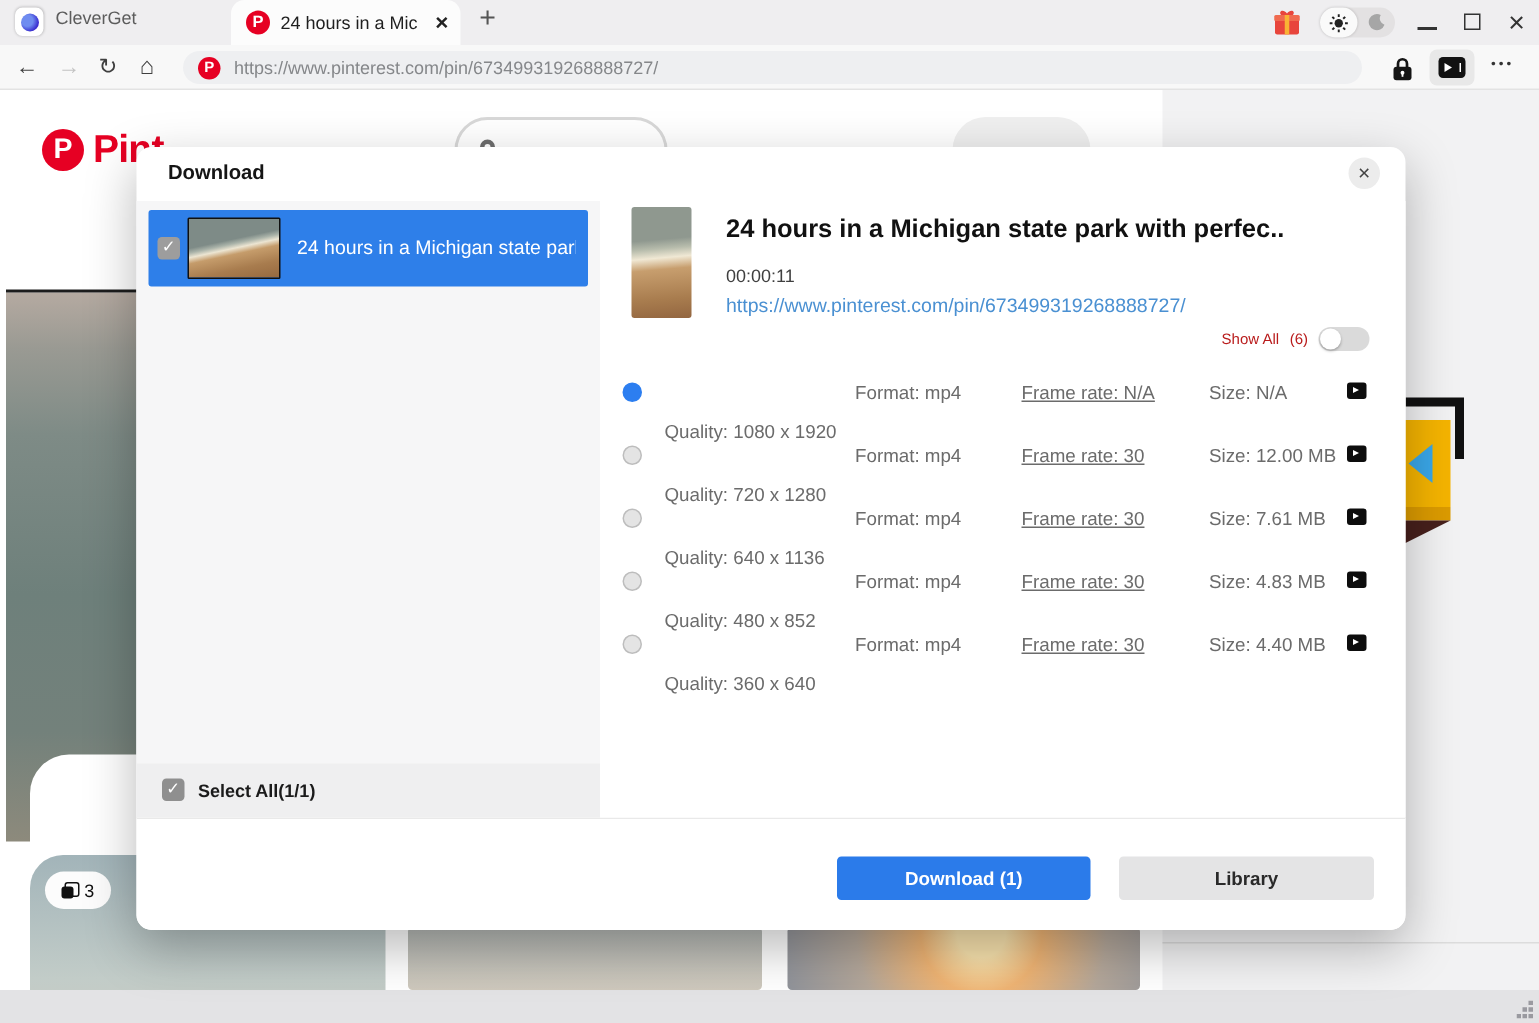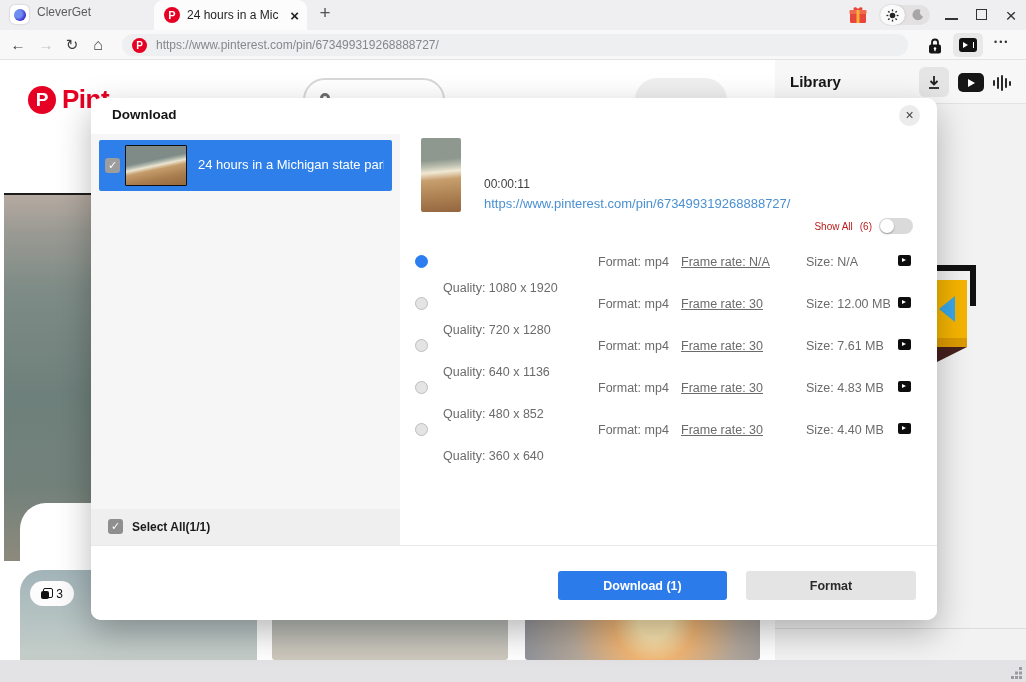--- a/index.html
+++ b/index.html
@@ -100,21 +100,21 @@
   .d-link { position:absolute; left:84px; top:62px; font-size:13px; color:#4a90d2; }
   .showall { position:absolute; right:24px; top:84px; display:flex; align-items:center; gap:7px; }
   .showall-label, .showall-count { font-size:10px; color:#b91c1c; }
   .toggle { width:34px; height:16px; background:#dadada; border-radius:8px; position:relative; }
   .toggle::before { content:""; position:absolute; left:1px; top:1px; width:14px; height:14px; background:#fff; border-radius:50%; box-shadow:0 1px 2px rgba(0,0,0,.3); }
   .options { position:absolute; left:0; top:106px; width:537px; }
   .opt-row { position:relative; height:42px; }
   .radio { position:absolute; left:15px; top:14px; width:13px; height:13px; border-radius:50%; background:#e4e4e4; border:1px solid #bdbdbd; }
   .radio.sel { background:#2c7ef0; border-color:#2c7ef0; }
   .opt-row span { position:absolute; top:15px; font-size:12.5px; color:#6b6b6b; white-space:nowrap; }
-  .c-q { left:43px;margin-top:26px; } .c-f { left:170px;margin-left:28px; } .c-r { left:281px;text-decoration:underline; } .c-s { left:406px; }
+  .c-q { left:43px;margin-top:26px; } .c-f { left:170px; } .c-r { left:281px;text-decoration:underline; } .c-s { left:406px; }
   .vid-chip { position:absolute; left:498px; top:16px; width:13px; height:11px; background:#0d0d0d; border-radius:2px; }
   .vid-chip::before { content:""; position:absolute; left:4px; top:3px; border-left:4px solid #fff; border-top:2.5px solid transparent; border-bottom:2.5px solid transparent; }
   .dlg-foot { position:absolute; left:0; bottom:0; width:846px; height:75px; border-top:1px solid #e9e9e9; border-radius:0 0 10px 10px; background:#fff; }
   .btn { position:absolute; top:25px; height:29px; border:none; border-radius:3px; font-size:12.5px; font-weight:bold; font-family:"Liberation Sans",sans-serif; }
   .btn-download { left:467px; width:169px; background:#2b7bea; color:#fff; }
   .btn-cancel { left:655px; width:170px; background:#e4e4e5; color:#2a2a2a; }
 
   
   .statusbar { position:absolute; left:0; top:660px; width:1026px; height:22px; background:#e3e3e5; }
   .grip { position:absolute; right:3px; bottom:3px; }
@@ -212,37 +212,20 @@
     <div class="badge-card">
       <div class="stack-badge">
         <span class="stack-ic"></span>
         <span class="stack-num">3</span>
       </div>
     </div>
     <div class="thumb-b t2"></div>
     <div class="thumb-b t3"></div>
 
     <div class="right-panel">
-      <div class="rp-head">
-        <span class="lib-label">Library</span>
-        <div class="dl-btn">
-          <svg width="14" height="15" viewBox="0 0 14 15">
-              <path d="M7 1 V9 M3.5 6 L7 9.5 L10.5 6" stroke="#222" stroke-width="1.8" fill="none"></path>
-              <line x1="2" y1="13" x2="12" y2="13" stroke="#222" stroke-width="1.8"></line>
-            </svg>
-        </div>
-        <span class="yt-ic"></span>
-        <span class="wave-ic">
-            <i style="height:6px"></i>
-            <i style="height:12px"></i>
-            <i style="height:16px"></i>
-            <i style="height:10px"></i>
-            <i style="height:5px"></i>
-          </span>
-      </div>
       <div class="rp-line"></div>
       <svg class="illus" width="52" height="110" viewBox="0 0 52 110">
         <path d="M4 16 H40 V54" stroke="#111" stroke-width="6" fill="none"></path>
         <rect x="0" y="28" width="34" height="58" fill="#f5b400"></rect>
         <polygon points="22,44 6,57 22,70" fill="#3aa7e8"></polygon>
         <rect x="0" y="86" width="34" height="9" fill="#dc9b00"></rect>
         <polygon points="0,95 34,95 0,112" fill="#47201c"></polygon>
       </svg>
     </div>
 
@@ -258,20 +241,21 @@
             <span class="item-thumb"></span>
             <span class="item-title">24 hours in a Michigan state park...</span>
           </div>
           <div class="selectall">
             <span class="cb">✓</span>
             <span class="selectall-label">Select All(1/1)</span>
           </div>
         </div>
         <div class="detail">
           <div class="d-thumb"></div>
+          <div class="d-title">24 hours in a Michigan state park with perfec..</div>
           <div class="d-duration">00:00:11</div>
           <div class="d-link">https://www.pinterest.com/pin/673499319268888727/</div>
           <div class="showall">
             <span class="showall-label">Show All</span>
             <span class="showall-count">(6)</span>
             <span class="toggle"></span>
           </div>
           <div class="options">
             <div class="opt-row">
               <span class="radio sel"></span>
@@ -311,21 +295,21 @@
               <span class="c-f">Format: mp4</span>
               <span class="c-r">Frame rate: 30</span>
               <span class="c-s">Size: 4.40 MB</span>
               <span class="vid-chip"></span>
             </div>
           </div>
         </div>
       </div>
       <div class="dlg-foot">
         <button class="btn btn-download">Download (1)</button>
-        <button class="btn btn-cancel">Format</button>
+        <button class="btn btn-cancel">Library</button>
       </div>
     </div>
   </div>
 
   <div class="statusbar">
     <svg class="grip" width="12" height="12" viewBox="0 0 12 12">
       <g fill="#9a9aa0">
           <rect x="8" y="0" width="3" height="3"></rect>
           <rect x="8" y="4.5" width="3" height="3"></rect>
           <rect x="4" y="4.5" width="3" height="3"></rect>

